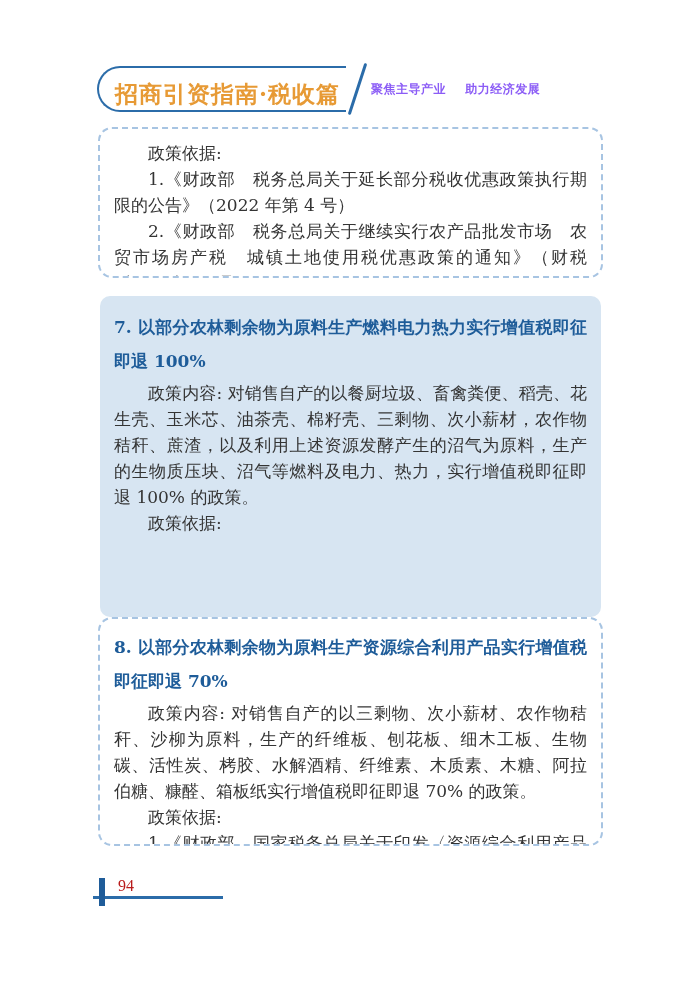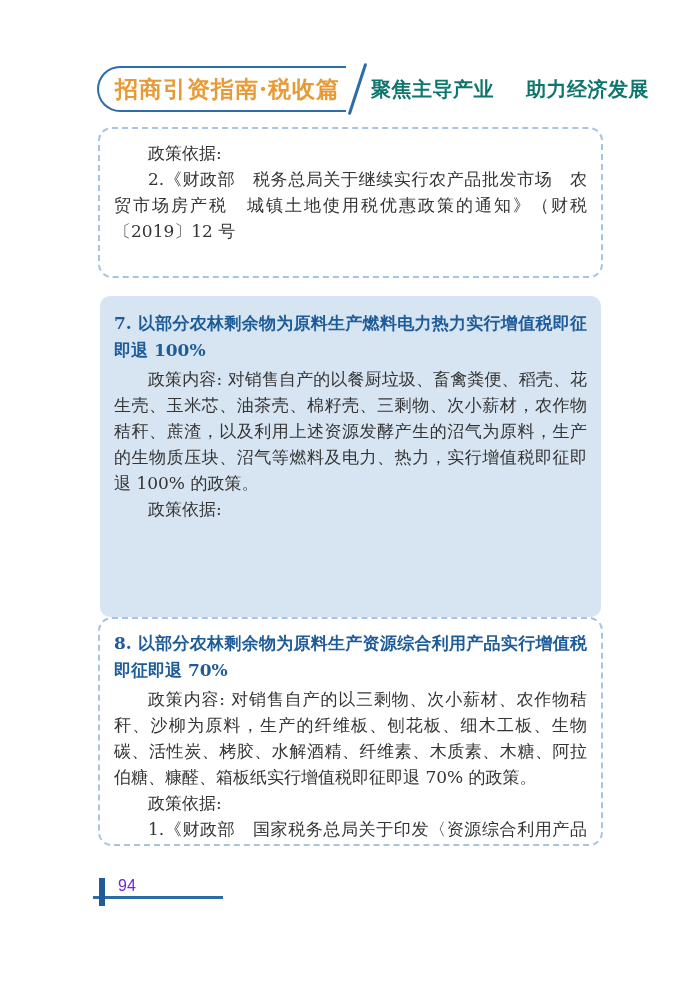--- a/index.html
+++ b/index.html
@@ -24,43 +24,43 @@
     align-items: center;
     height: 54px;
   }
   .badge {
     box-sizing: border-box;
     height: 46px;
     border: 2.5px solid #2b6ca9;
     border-right: none;
     border-radius: 24px 0 0 24px;
     display: flex;
-    align-items: center;
+    align-items: flex-end;
     padding: 0 6px 0 16px;
   }
   .badge-title {
     font-family: "DejaVu Serif", serif;
     font-weight: bold;
     font-size: 23px;
     letter-spacing: 1px;
     color: #e79a35;
     white-space: nowrap;
   }
   .slash {
     width: 3px; height: 54px;
     background: #2b6ca9;
     transform: rotate(18deg);
     margin: 0 12px 0 10px;
     border-radius: 2px;
   }
   .subtitle {
     font-family: "DejaVu Sans", sans-serif;
     font-weight: bold;
-    font-size: 20px;
-    color: #0f766e;
+    font-size: 12px;
+    color: #8b5cf6;
     white-space: nowrap;
     letter-spacing: 0.5px;
   }
   .subtitle .gap { display: inline-block; width: 1.6em; }
 
   
   .box {
     position: absolute;
     box-sizing: border-box;
     font-size: 17px;
@@ -82,62 +82,63 @@
   #box-eight  { left: 98px;  top: 617px; width: 505px; height: 229px; padding: 11px 14px 8px; }
 
   .box p {
     margin: 0;
     text-indent: 2em;
   }
   .box-title {
     font-weight: bold;
     color: #1e5c99;
     text-indent: 0 !important;
-    line-height: 27px;
+    line-height: 34px;
     margin-bottom: 2px !important;
   }
 
   
   .footer-rule {
     position: absolute;
     left: 93px; top: 896px;
     width: 130px; height: 3px;
     background: #2b6ca9;
   }
   .footer-tick {
     position: absolute;
     left: 99px; top: 878px;
     width: 6px; height: 28px;
     background: #1f5c99;
   }
   .page-number {
     position: absolute;
     left: 118px; top: 877px;
-    font-family: Liberation Sans, sans-serif;
+    font-family: Liberation Serif, serif;
     font-size: 16px;
-    color: #6d28d9;
+    color: #b91c1c;
   }
 </style>
 </head>
 <body>
 
 <div class="page">
 
   <div class="header">
     <div class="badge">
       <span class="badge-title">招商引资指南·税收篇</span>
     </div>
     <div class="slash"></div>
     <div class="subtitle">
       <span>聚焦主导产业</span><span class="gap"></span><span>助力经济发展</span>
     </div>
   </div>
 
   <div id="box-basis" class="box box-dashed">
     <p>政策依据:</p>
+    <p>1.《财政部　税务总局关于延长部分税收优惠政策执行期限的公告》（2022 年第 4 号）</p>
     <p>2.《财政部　税务总局关于继续实行农产品批发市场　农贸市场房产税　城镇土地使用税优惠政策的通知》（财税〔2019〕12 号</p>
   </div>
 
   <div id="box-seven" class="box box-filled">
     <p class="box-title">7. 以部分农林剩余物为原料生产燃料电力热力实行增值税即征即退 100%</p>
     <p>政策内容: 对销售自产的以餐厨垃圾、畜禽粪便、稻壳、花生壳、玉米芯、油茶壳、棉籽壳、三剩物、次小薪材，农作物秸秆、蔗渣，以及利用上述资源发酵产生的沼气为原料，生产的生物质压块、沼气等燃料及电力、热力，实行增值税即征即退 100% 的政策。</p>
     <p>政策依据:</p>
   </div>
 
   <div id="box-eight" class="box box-dashed">

